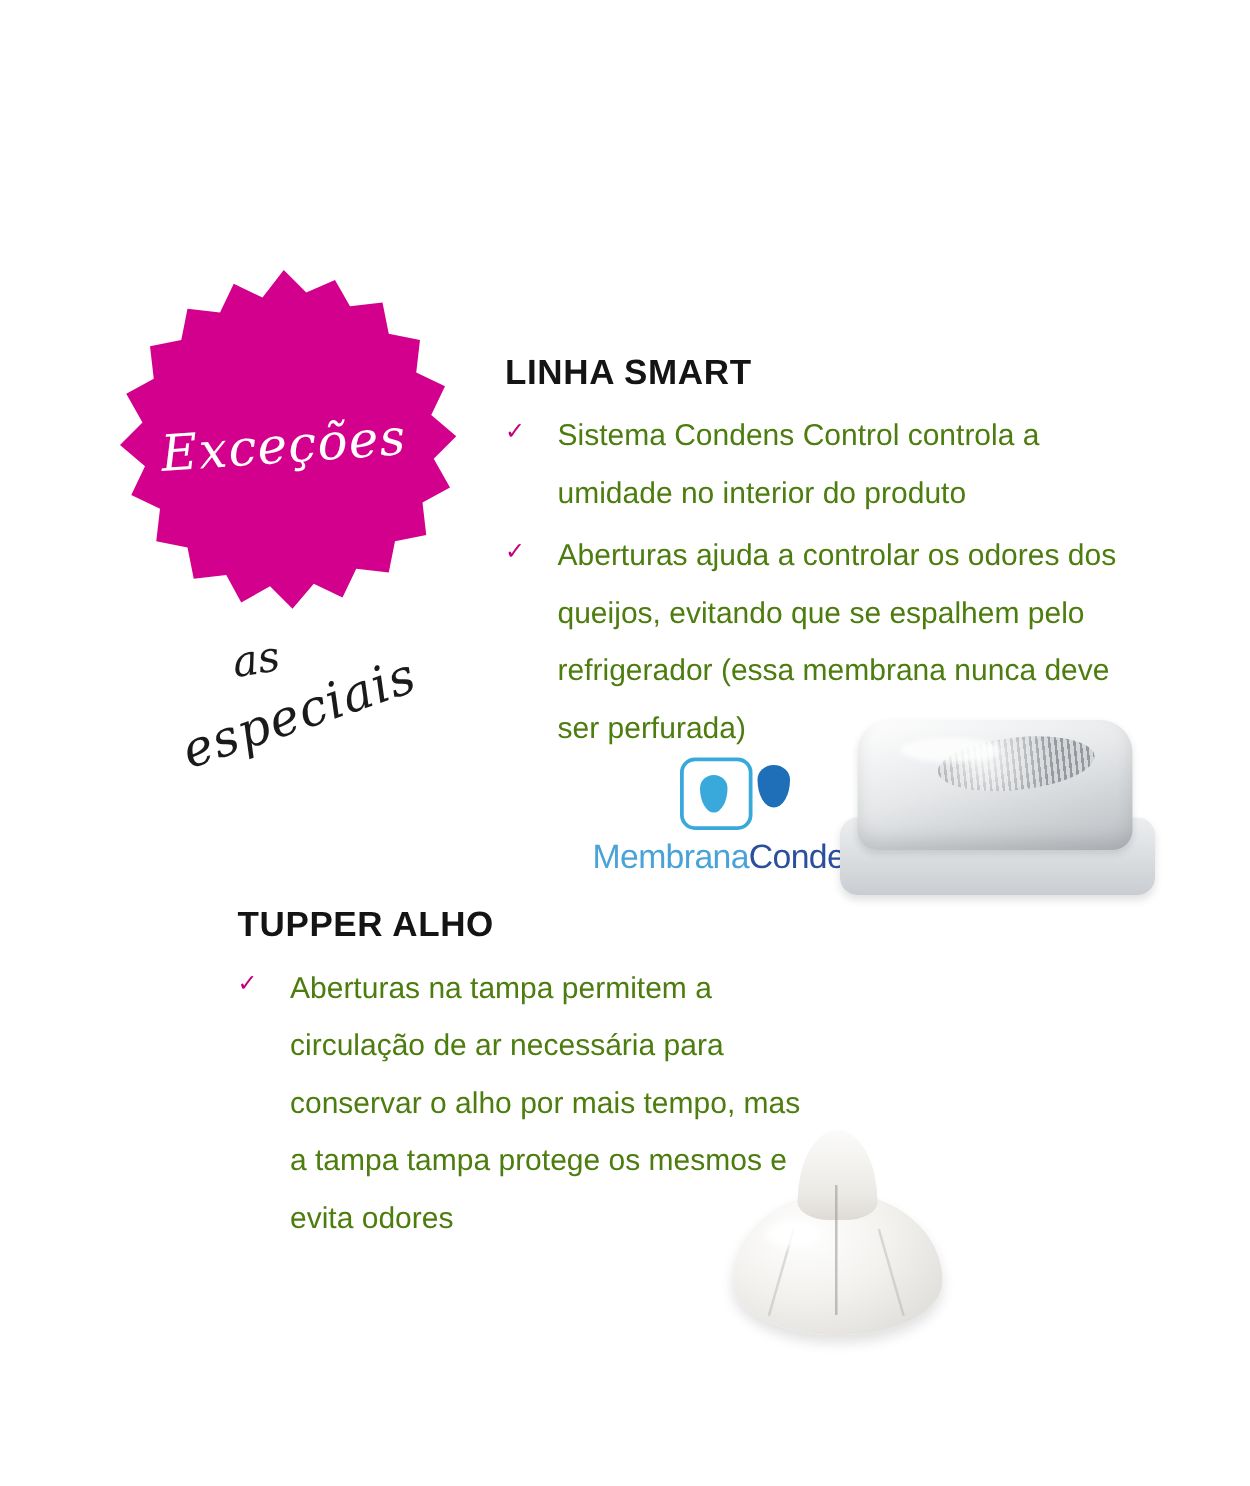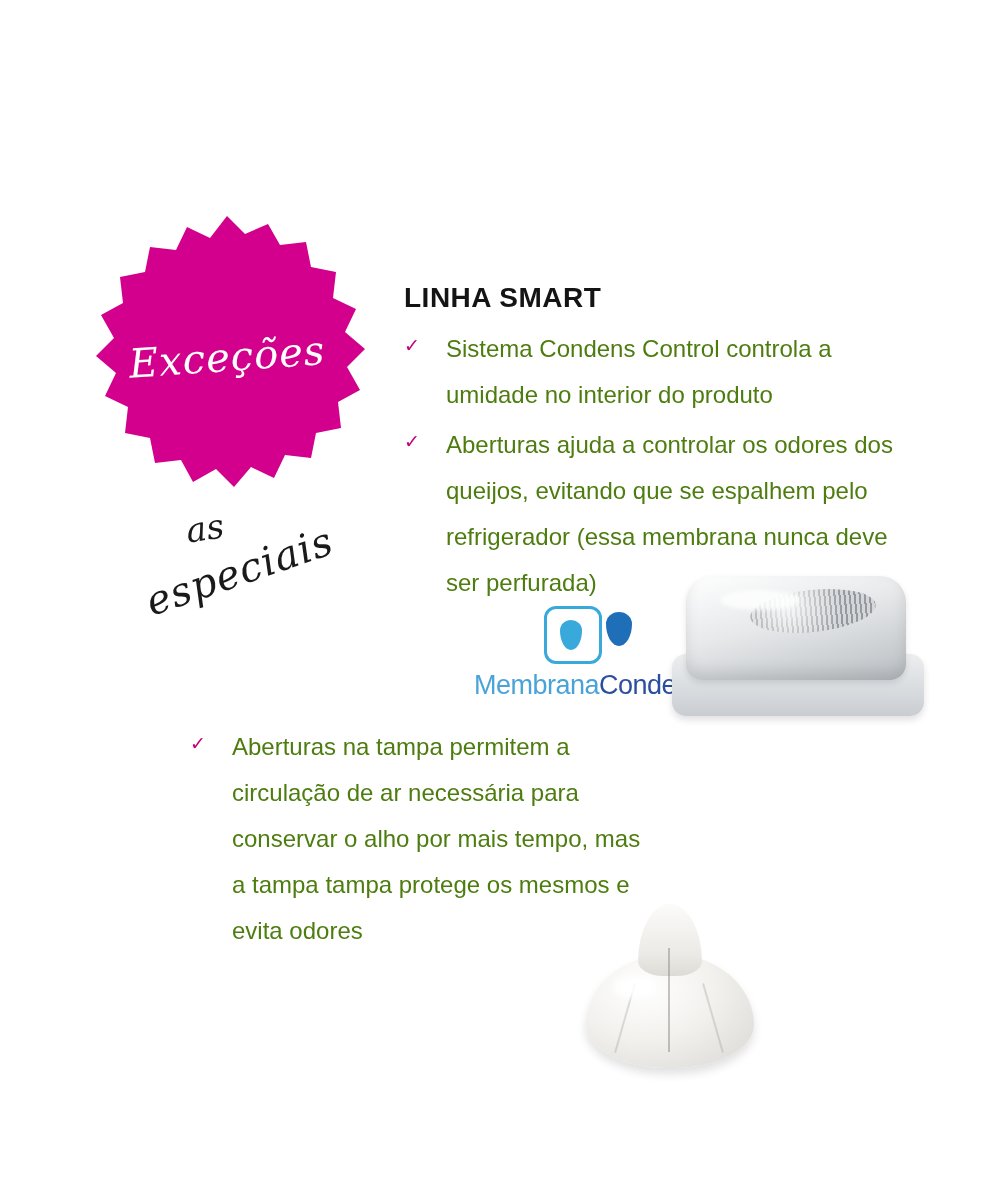--- a/index.html
+++ b/index.html
@@ -357,20 +357,21 @@
 
 <div class="smart-product">
   <div class="smart-tray"></div>
   <div class="smart-lid">
     <div class="smart-mesh"></div>
     <div class="smart-gloss"></div>
   </div>
 </div>
 
 <div class="section-alho">
+  <h2 class="section-heading">TUPPER ALHO</h2>
   <ul class="bullets">
     <li>
       <span class="check">✓</span>
       <span class="bullet-text">Aberturas na tampa permitem a circulação de ar necessária para conservar o alho por mais tempo, mas a tampa tampa protege os mesmos e evita odores</span>
     </li>
   </ul>
 </div>
 
 <div class="alho-product">
   <div class="alho-bulb"></div>

